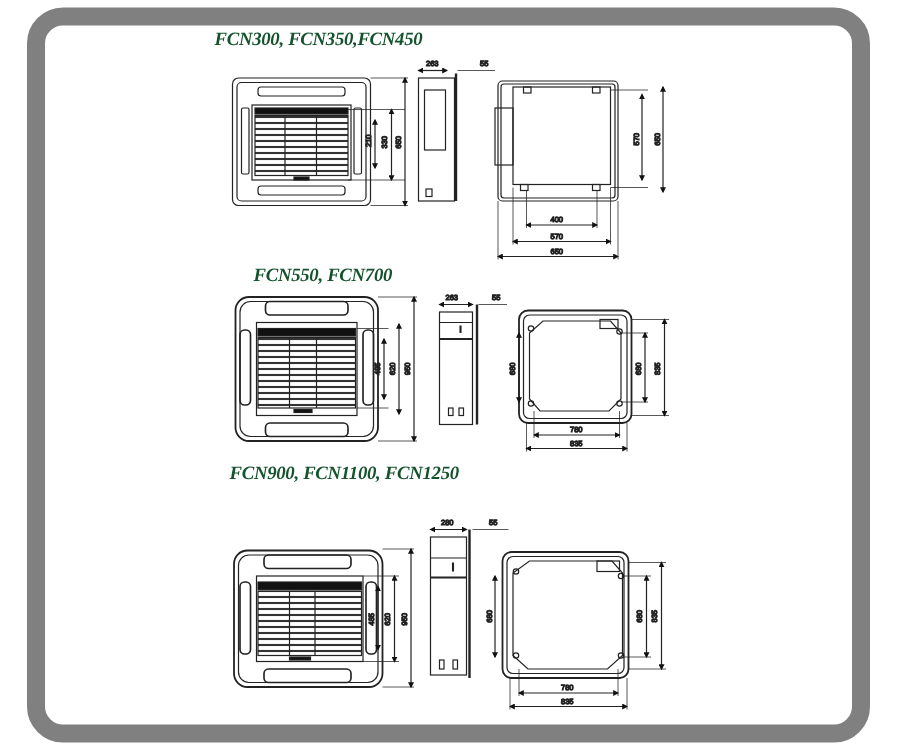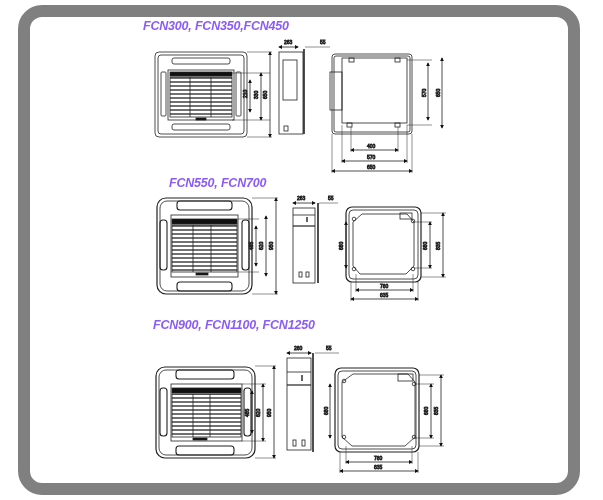--- a/index.html
+++ b/index.html
@@ -1,29 +1,29 @@
 <!DOCTYPE html>
 <html><head>
 <meta charset="utf-8">
 <style>
   html, body { margin:0; padding:0; background:#ffffff; }
   body { width:603px; height:500px; position:relative; overflow:hidden; font-family:"Liberation Sans", sans-serif; }
   .frame { position:absolute; left:18px; top:5px; width:538px; height:466px; border:12px solid #808080; border-radius:24px; background:#fff; }
-  .title { position:absolute; font-family:Liberation Sans, sans-serif; font-style:italic; font-weight:bold; font-size:12.5px; color:#8b5cf6; letter-spacing:-0.2px; white-space:nowrap; }
+  .title { position:absolute; font-family:Liberation Serif, serif; font-style:italic; font-weight:bold; font-size:12.5px; color:#14532d; letter-spacing:-0.2px; white-space:nowrap; }
   svg.draw { position:absolute; left:0; top:0; width:603px; height:500px; }
   svg text { font-family:"Liberation Sans", sans-serif; font-size:5px; fill:#333; }
 </style>
 </head>
 <body>
 
 <div class="frame"></div>
 
 <div class="title" style="left:143px;top:19px;">FCN300, FCN350,FCN450</div>
 <div class="title" style="left:169px;top:176px;">FCN550, FCN700</div>
-<div class="title" style="left:153px;top:318px;text-align:center;">FCN900, FCN1100, FCN1250</div>
+<div class="title" style="left:153px;top:308px;text-align:center;">FCN900, FCN1100, FCN1250</div>
 
 <svg class="draw" viewBox="0 0 603 500" stroke="#222" fill="none" stroke-width="0.8">
   <defs>
     <pattern id="grille" width="10" height="4" patternUnits="userSpaceOnUse">
       <rect width="10" height="4" fill="#fff" stroke="none"></rect>
       <line x1="0" y1="2" x2="10" y2="2" stroke="#333" stroke-width="1.4"></line>
     </pattern>
     <marker id="ar" markerWidth="5" markerHeight="5" refX="4" refY="2.5" orient="auto-start-reverse">
       <path d="M0,0 L5,2.5 L0,5 z" fill="#111" stroke="none"></path>
     </marker>

